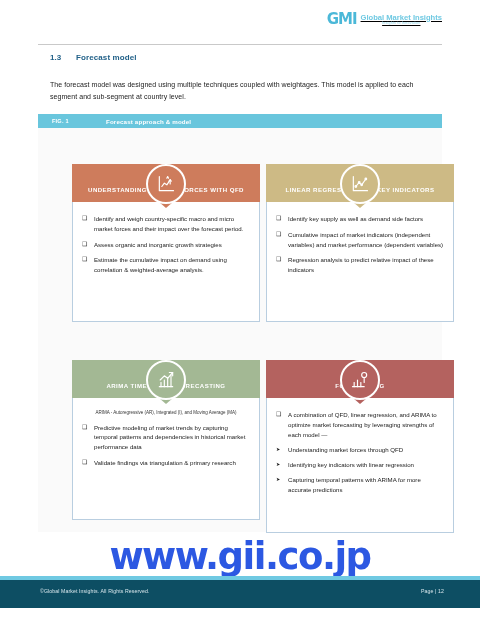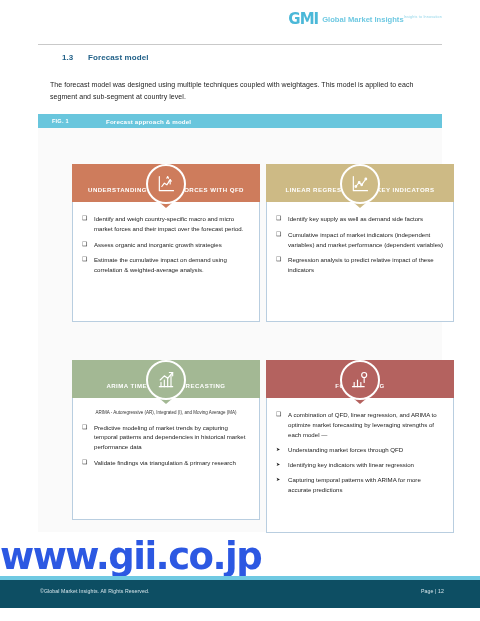--- a/index.html
+++ b/index.html
@@ -4,27 +4,27 @@
 <style>
   html,body{margin:0;padding:0;background:#8a8a8a;}
   body{font-family:"Liberation Sans",sans-serif;}
   .page{position:relative;width:480px;height:621px;background:#ffffff;overflow:hidden;}
 
   
   .hdr{position:absolute;left:38px;top:12px;width:404px;height:30px;}
   .hdr-title{position:absolute;left:0;top:5px;font-size:7.2px;font-weight:bold;color:#1b1b1b;letter-spacing:.15px;white-space:nowrap;}
   .logo{position:absolute;right:0;top:0;display:flex;align-items:center;gap:4px;}
   .logo-mark{font-size:15px;font-weight:bold;color:#4bb8d8;letter-spacing:-1px;line-height:1;font-family:"DejaVu Sans",sans-serif;}
-  .logo-txt{display:flex;line-height:1.05;}
+  .logo-txt{display:flex;flex-direction:column;line-height:1.05;text-decoration:underline;}
   .logo-name{font-size:7.6px;font-weight:bold;color:#6fc9e2;white-space:nowrap;}
   .logo-tag{font-size:3.6px;color:#8fd4e8;letter-spacing:.2px;text-align:center;white-space:nowrap;}
   .hdr-rule{position:absolute;left:38px;top:44px;width:404px;height:1px;background:#c9c9c9;}
 
   
-  .sec-head{position:absolute;left:50px;top:53px;font-size:8px;font-weight:bold;color:#1f5f87;letter-spacing:.1px;margin-left:12px;}
+  .sec-head{position:absolute;left:50px;top:53px;font-size:8px;font-weight:bold;color:#1f5f87;letter-spacing:.1px;}
   .sec-head .num{display:inline-block;width:26px;}
   .para{position:absolute;left:50px;top:79px;width:384px;font-size:7px;color:#1b1b1b;line-height:1.75;letter-spacing:.05px;}
 
   
   .figure{position:absolute;left:38px;top:114px;width:404px;height:418px;background:#fafafa;}
   .fig-bar{position:absolute;left:0;top:0;width:404px;height:14px;background:#69c6dd;display:flex;align-items:center;}
   .fig-bar .fl{position:absolute;left:14px;font-size:5.6px;font-weight:bold;color:#ffffff;letter-spacing:.2px;}
   .fig-bar .ft{position:absolute;left:68px;font-size:6.2px;font-weight:bold;color:#ffffff;letter-spacing:.15px;}
 
   .grid{position:absolute;left:0;top:14px;width:404px;height:404px;}
@@ -53,21 +53,21 @@
   .h-orange{background:#ce7c5c;} .n-orange{border-top:6px solid #ce7c5c;}
   .h-gold{background:#cdba85;}   .n-gold{border-top:6px solid #cdba85;}
   .h-green{background:#a3b894;}  .n-green{border-top:6px solid #a3b894;}
   .h-red{background:#b4625f;}    .n-red{border-top:6px solid #b4625f;}
   .i-orange{background:#ce7c5c;} .i-gold{background:#cdba85;}
   .i-green{background:#a3b894;}  .i-red{background:#b4625f;}
 
   .b-tl{height:120px;} .b-tr{height:120px;} .b-bl{height:122px;} .b-br{height:135px;}
 
   
-  .wm{position:absolute;left:0;top:535px;width:480px;text-align:left;font-family:"DejaVu Sans",sans-serif;font-size:37px;font-weight:bold;color:#1b4ae0;letter-spacing:-1.5px;opacity:.92;}
+  .wm{position:absolute;left:0;top:535px;width:480px;text-align:center;font-family:"DejaVu Sans",sans-serif;font-size:37px;font-weight:bold;color:#1b4ae0;letter-spacing:-1.5px;opacity:.92;}
 
   
   .f-cyan{position:absolute;left:0;top:576px;width:480px;height:4px;background:#6fc9e2;}
   .f-bar{position:absolute;left:0;top:580px;width:480px;height:28px;background:#0d4e63;}
   .f-copy{position:absolute;left:40px;top:588px;font-size:5.2px;color:#d7e6ec;letter-spacing:.1px;}
   .f-page{position:absolute;right:36px;top:588px;font-size:5.2px;color:#d7e6ec;letter-spacing:.1px;}
 </style>
 </head>
 <body>
 

